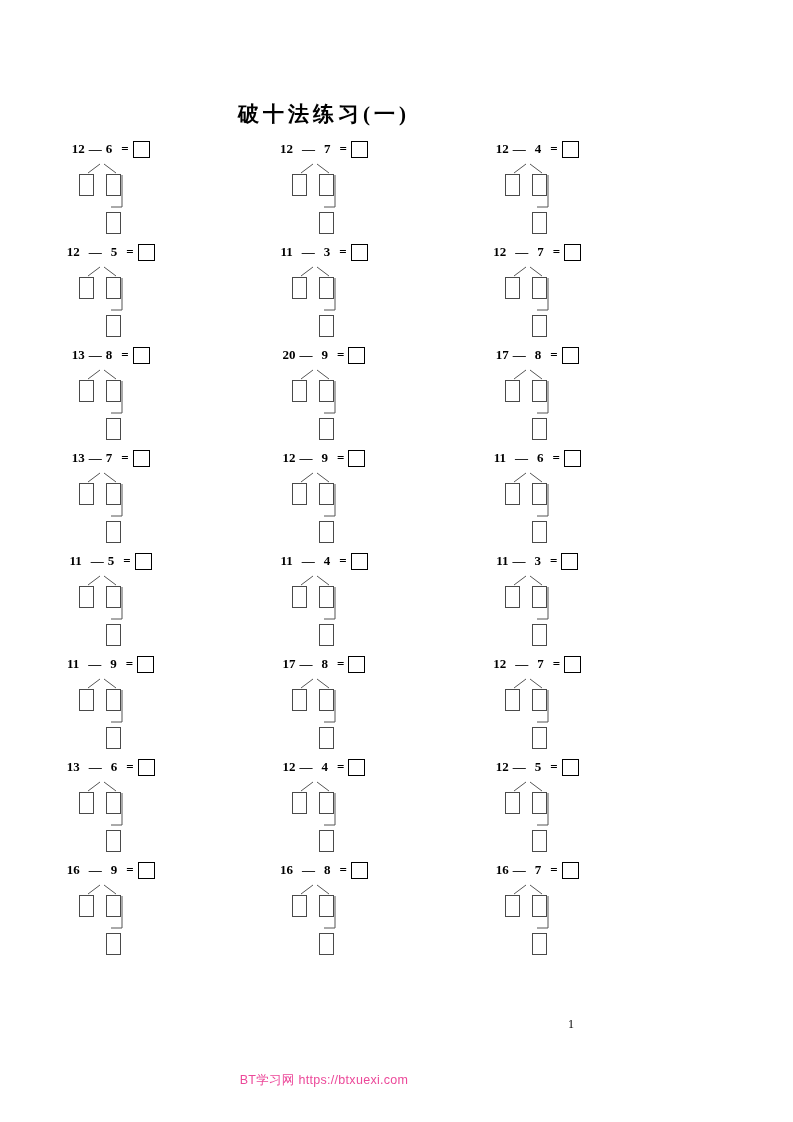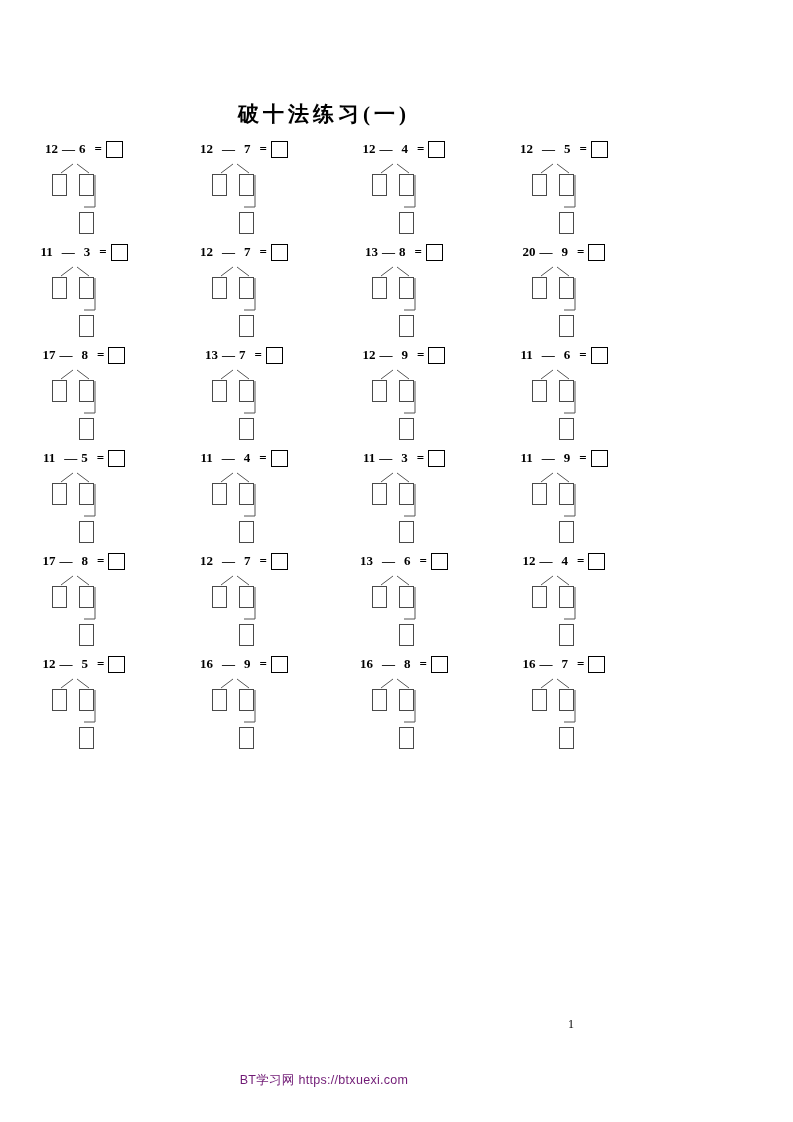--- a/index.html
+++ b/index.html
@@ -28,21 +28,21 @@
     font-weight: bold;
     letter-spacing: 4px;
     margin: 0;
     padding-top: 100px;
   }
   .grid {
     margin: 0 auto;
     padding-top: 10px;
     width: 640px;
     display: grid;
-    grid-template-columns: repeat(4, 1fr);
+    grid-template-columns: repeat(3, 1fr);
     row-gap: 0px;
     column-gap: 0px;
   }
   .problem {
     height: 103px;
     position: relative;
   }
   .eq {
     display: flex;
     align-items: center;
@@ -92,21 +92,21 @@
     top: 1017px;
     font-size: 12px;
     font-family: "Liberation Serif", serif;
   }
   .footer {
     position: absolute;
     width: 100%;
     top: 1072px;
     text-align: center;
     font-size: 12.5px;
-    color: #701a75;
+    color: #ec4899;
     font-family: "Liberation Sans", sans-serif;
     letter-spacing: 0.3px;
   }
 </style>
 </head>
 <body>
 
 <div class="page">
 
   <h1 class="title">破十法练习(一)</h1>

